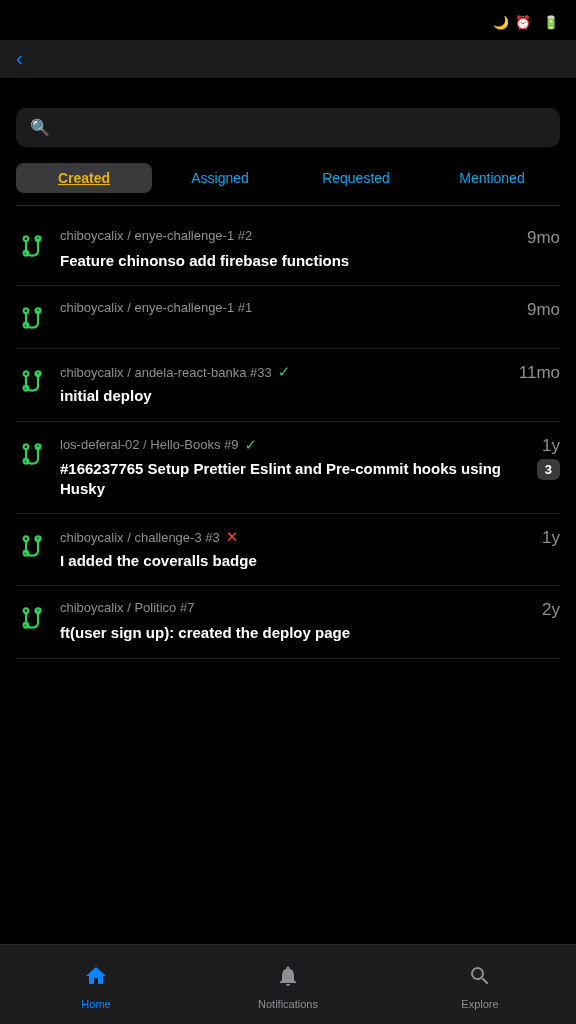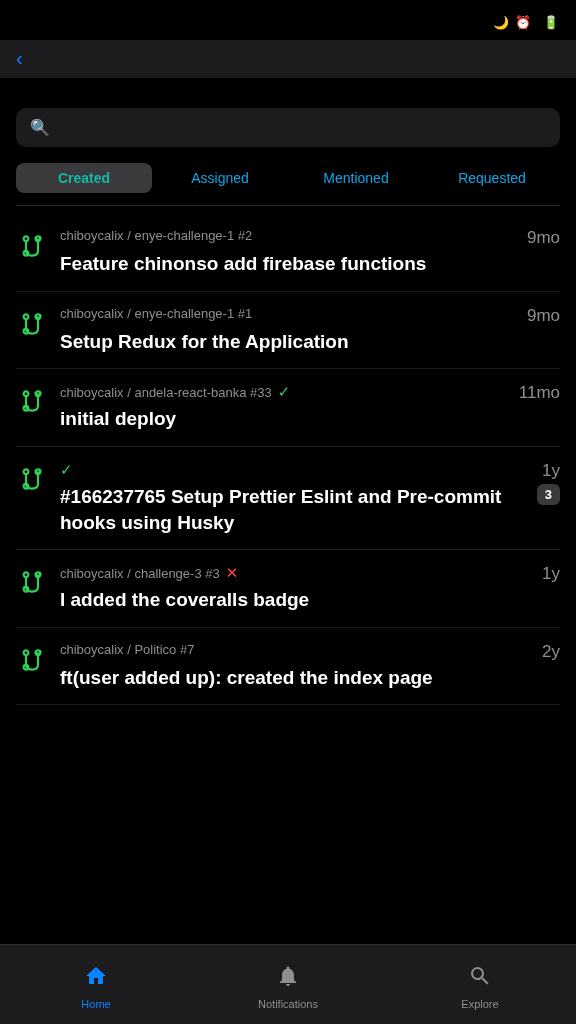--- a/index.html
+++ b/index.html
@@ -112,22 +112,23 @@
       text-align: center;
       padding: 7px 4px;
       font-size: 14px;
       font-weight: 400;
       color: #0ea5e9;
       cursor: pointer;
       border-radius: 8px;
     }
     .filter-tab.active {
       background: #3a3a3c;
-      color: #14b8a6;
+      color: #eab308;
       font-weight: 600;
+      text-decoration: underline;
     }
 
     
     .pr-list {
       display: flex;
       flex-direction: column;
     }
 
     .pr-item {
       display: flex;
@@ -176,21 +177,21 @@
       flex-wrap: wrap;
     }
 
     .pr-age {
       font-size: 17px;
       color: #8e8e93;
       flex-shrink: 0;
     }
 
     .pr-title {
-      font-size: 19px;
+      font-size: 15px;
       font-weight: 600;
       color: #fff;
       line-height: 1.35;
     }
 
     .status-check {
       color: #30d158;
       font-size: 15px;
     }
     .status-x {
@@ -277,22 +278,22 @@
   <h1 class="page-title"></h1>
 
   <div class="search-bar">
     <span class="search-icon-glyph">🔍</span>
     <span class="search-input-display"></span>
   </div>
 
   <div class="filter-tabs" id="filter-tabs-container">
       <div class="filter-tab active">Created</div>
       <div class="filter-tab">Assigned</div>
+      <div class="filter-tab">Requested</div>
       <div class="filter-tab">Mentioned</div>
-      <div class="filter-tab">Requested</div>
     </div>
 
   <div class="pr-list" id="pr-list-container">
       <div class="pr-item">
         <div class="pr-icon">
           <svg viewBox="0 0 20 20" xmlns="http://www.w3.org/2000/svg">
     <circle cx="5" cy="4" r="2" fill="none" stroke="#30d158" stroke-width="1.8"></circle>
     <circle cx="15" cy="4" r="2" fill="none" stroke="#30d158" stroke-width="1.8"></circle>
     <circle cx="5" cy="16" r="2" fill="none" stroke="#30d158" stroke-width="1.8"></circle>
     <line x1="5" y1="6" x2="5" y2="14" stroke="#30d158" stroke-width="1.8"></line>
@@ -323,23 +324,20 @@
     <polyline points="13,3 15,6 17,3" fill="none" stroke="#30d158" stroke-width="1.8" stroke-linejoin="round" stroke-linecap="round"></polyline>
   </svg>
         </div>
         <div class="pr-body">
           <div class="pr-header-row">
             <span class="pr-repo">
               <span>chiboycalix / enye-challenge-1 #1</span>
             </span>
             <span class="pr-age">9mo</span>
           </div>
-          <div class="pr-title-row">
-            <span class="pr-title">Setup Redux for the Application</span>
-          </div>
         </div>
       </div>
       <div class="pr-item">
         <div class="pr-icon">
           <svg viewBox="0 0 20 20" xmlns="http://www.w3.org/2000/svg">
     <circle cx="5" cy="4" r="2" fill="none" stroke="#30d158" stroke-width="1.8"></circle>
     <circle cx="15" cy="4" r="2" fill="none" stroke="#30d158" stroke-width="1.8"></circle>
     <circle cx="5" cy="16" r="2" fill="none" stroke="#30d158" stroke-width="1.8"></circle>
     <line x1="5" y1="6" x2="5" y2="14" stroke="#30d158" stroke-width="1.8"></line>
     <path d="M5 14 Q5 18 10 18 Q15 18 15 14 L15 6" stroke="#30d158" stroke-width="1.8" fill="none"></path>
@@ -366,20 +364,21 @@
     <circle cx="15" cy="4" r="2" fill="none" stroke="#30d158" stroke-width="1.8"></circle>
     <circle cx="5" cy="16" r="2" fill="none" stroke="#30d158" stroke-width="1.8"></circle>
     <line x1="5" y1="6" x2="5" y2="14" stroke="#30d158" stroke-width="1.8"></line>
     <path d="M5 14 Q5 18 10 18 Q15 18 15 14 L15 6" stroke="#30d158" stroke-width="1.8" fill="none"></path>
     <polyline points="13,3 15,6 17,3" fill="none" stroke="#30d158" stroke-width="1.8" stroke-linejoin="round" stroke-linecap="round"></polyline>
   </svg>
         </div>
         <div class="pr-body">
           <div class="pr-header-row">
             <span class="pr-repo">
+              <span>los-deferal-02 / Hello-Books #9</span>
               <span class="status-check">✓</span>
             </span>
             <span class="pr-age">1y</span>
           </div>
           <div class="pr-title-row">
             <span class="pr-title">#166237765 Setup Prettier Eslint and Pre-commit hooks using Husky</span>
             <span class="comment-badge">3</span>
           </div>
         </div>
       </div>
@@ -419,21 +418,21 @@
   </svg>
         </div>
         <div class="pr-body">
           <div class="pr-header-row">
             <span class="pr-repo">
               <span>chiboycalix / Politico #7</span>
             </span>
             <span class="pr-age">2y</span>
           </div>
           <div class="pr-title-row">
-            <span class="pr-title">ft(user added up): created the index page</span>
+            <span class="pr-title">ft(user sign up): created the deploy page</span>
           </div>
         </div>
       </div>
     </div>
 
 </div>
 
 <div class="tab-bar" id="tab-bar-container">
     <div class="tab-item">
       <div class="tab-icon active-icon" style="color: rgb(10, 132, 255);"><svg viewBox="0 0 24 24" width="24" height="24" fill="currentColor">

